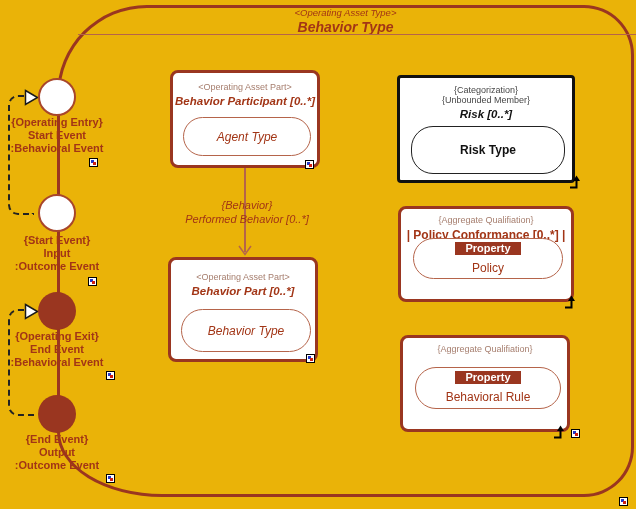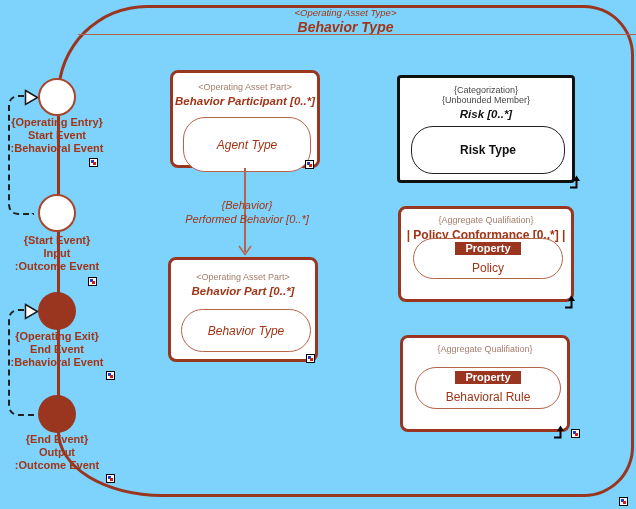--- a/index.html
+++ b/index.html
@@ -4,21 +4,21 @@
 <style>
   :root{
     --accent:#9A3620;
     --accent-text:#A23516;
     --accent-light:#B5644A;
     --muted:#A67E6E;
     --ink:#111111;
   }
   html,body{margin:0;padding:0;background:#fff;}
   .canvas{
-    position:relative;width:636px;height:509px;background:#7dd3fc;overflow:hidden;
+    position:relative;width:636px;height:509px;background:#eab308;overflow:hidden;
     font-family:"Liberation Sans", sans-serif;
   }
   .abs{position:absolute;}
   
   .outer-rect{
     position:absolute;left:57px;top:5px;width:577px;height:492px;
     border:3px solid var(--accent);box-sizing:border-box;
     border-radius:90px 50px 50px 105px / 90px 50px 50px 65px;
     background:transparent;
   }
@@ -136,21 +136,21 @@
     <div>:Outcome Event</div>
   </div>
   <span class="mini-icon" style="left:106px;top:474px">
       <span class="mi-b"></span>
       <span class="mi-r"></span>
     </span>
 
   <div class="rbox" style="left:170px;top:70px;width:150px;height:98px">
     <div class="stereo">&lt;Operating Asset Part&gt;</div>
     <div class="bname">Behavior Participant [0..*]</div>
-    <div class="stadium italic" style="left:10px;top:44px;width:128px;height:55px">
+    <div class="stadium italic" style="left:10px;top:44px;width:128px;height:39px">
       <span class="italic">Agent Type</span>
     </div>
   </div>
   <span class="mini-icon" style="left:305px;top:160px">
       <span class="mi-b"></span>
       <span class="mi-r"></span>
     </span>
 
   <div class="rel-line"></div>
   <svg class="abs" style="left:238px;top:245px" width="14" height="11">

